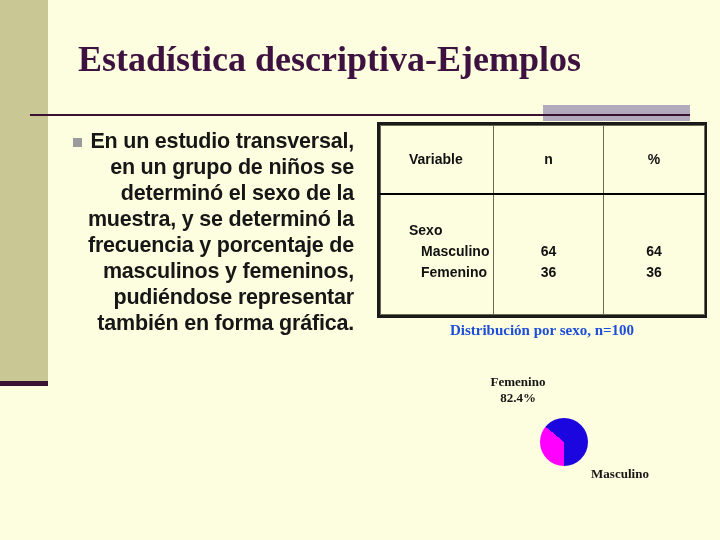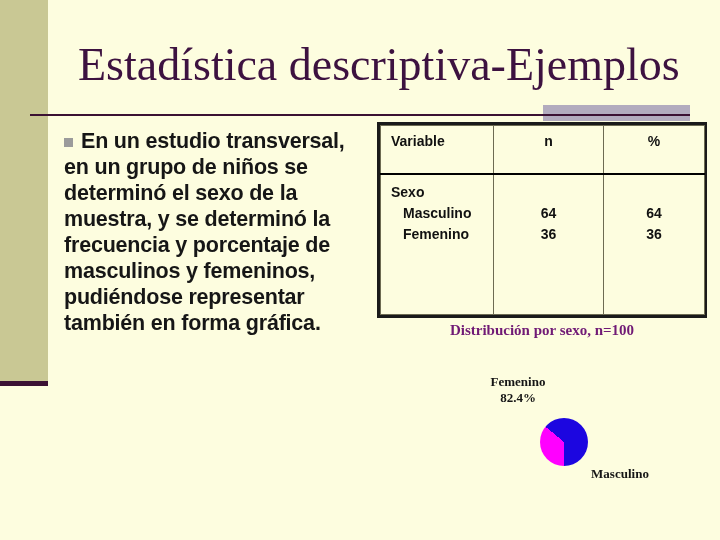--- a/index.html
+++ b/index.html
@@ -41,33 +41,33 @@
     width: 147px; height: 16px;
     background: #b2abbe;
   }
 
   
   #slide-title {
     position: absolute;
     left: 78px; top: 38px;
     width: 600px;
     font-family: "Liberation Serif", serif;
-    font-size: 46px;
-    font-weight: normal;
+    font-size: 36px;
+    font-weight: bold;
     color: #3d1240;
     letter-spacing: 0px;
     white-space: nowrap;
   }
 
   
   #body-block {
     position: absolute;
     left: 64px; top: 128px;
     width: 290px;
-    text-align: left;
+    text-align: right;
   }
   #bullet-square {
     display: inline-block;
     width: 9px; height: 9px;
     background: #9b9b9b;
     vertical-align: middle;
     margin-right: 8px;
     margin-bottom: 3px;
   }
   #body-text {
@@ -94,21 +94,21 @@
     height: 100%;
     border-collapse: collapse;
     table-layout: fixed;
     font-family: "Liberation Sans", sans-serif;
     font-size: 14px;
     font-weight: bold;
     color: #111111;
   }
   #stats-table td {
     border: 1px solid #6d6b52;
-    padding: 0;
+    padding: 18px;
     vertical-align: top;
     box-sizing: border-box;
   }
   #stats-table tr.section-head td { border-top: 2px solid #000000; }
   #stats-table .c-var { width: 113px; }
   #stats-table .c-n   { width: 110px; }
   #stats-table .c-pct { width: 101px; }
   .cellpad { padding: 7px 0 0 0; }
   .lbl-indent { padding-left: 22px; }
   .lbl-root  { padding-left: 10px; }
@@ -116,21 +116,21 @@
   .rowline { line-height: 21px; }
 
   #table-caption {
     position: absolute;
     left: 377px; top: 322px;
     width: 330px;
     text-align: center;
     font-family: "Liberation Serif", serif;
     font-size: 15px;
     font-weight: bold;
-    color: #701a75;
+    color: #1d4ed8;
   }
 
   
   #pie-area {
     position: absolute;
     left: 430px; top: 368px;
     width: 290px; height: 150px;
   }
   #pie-circle {
     position: absolute;

